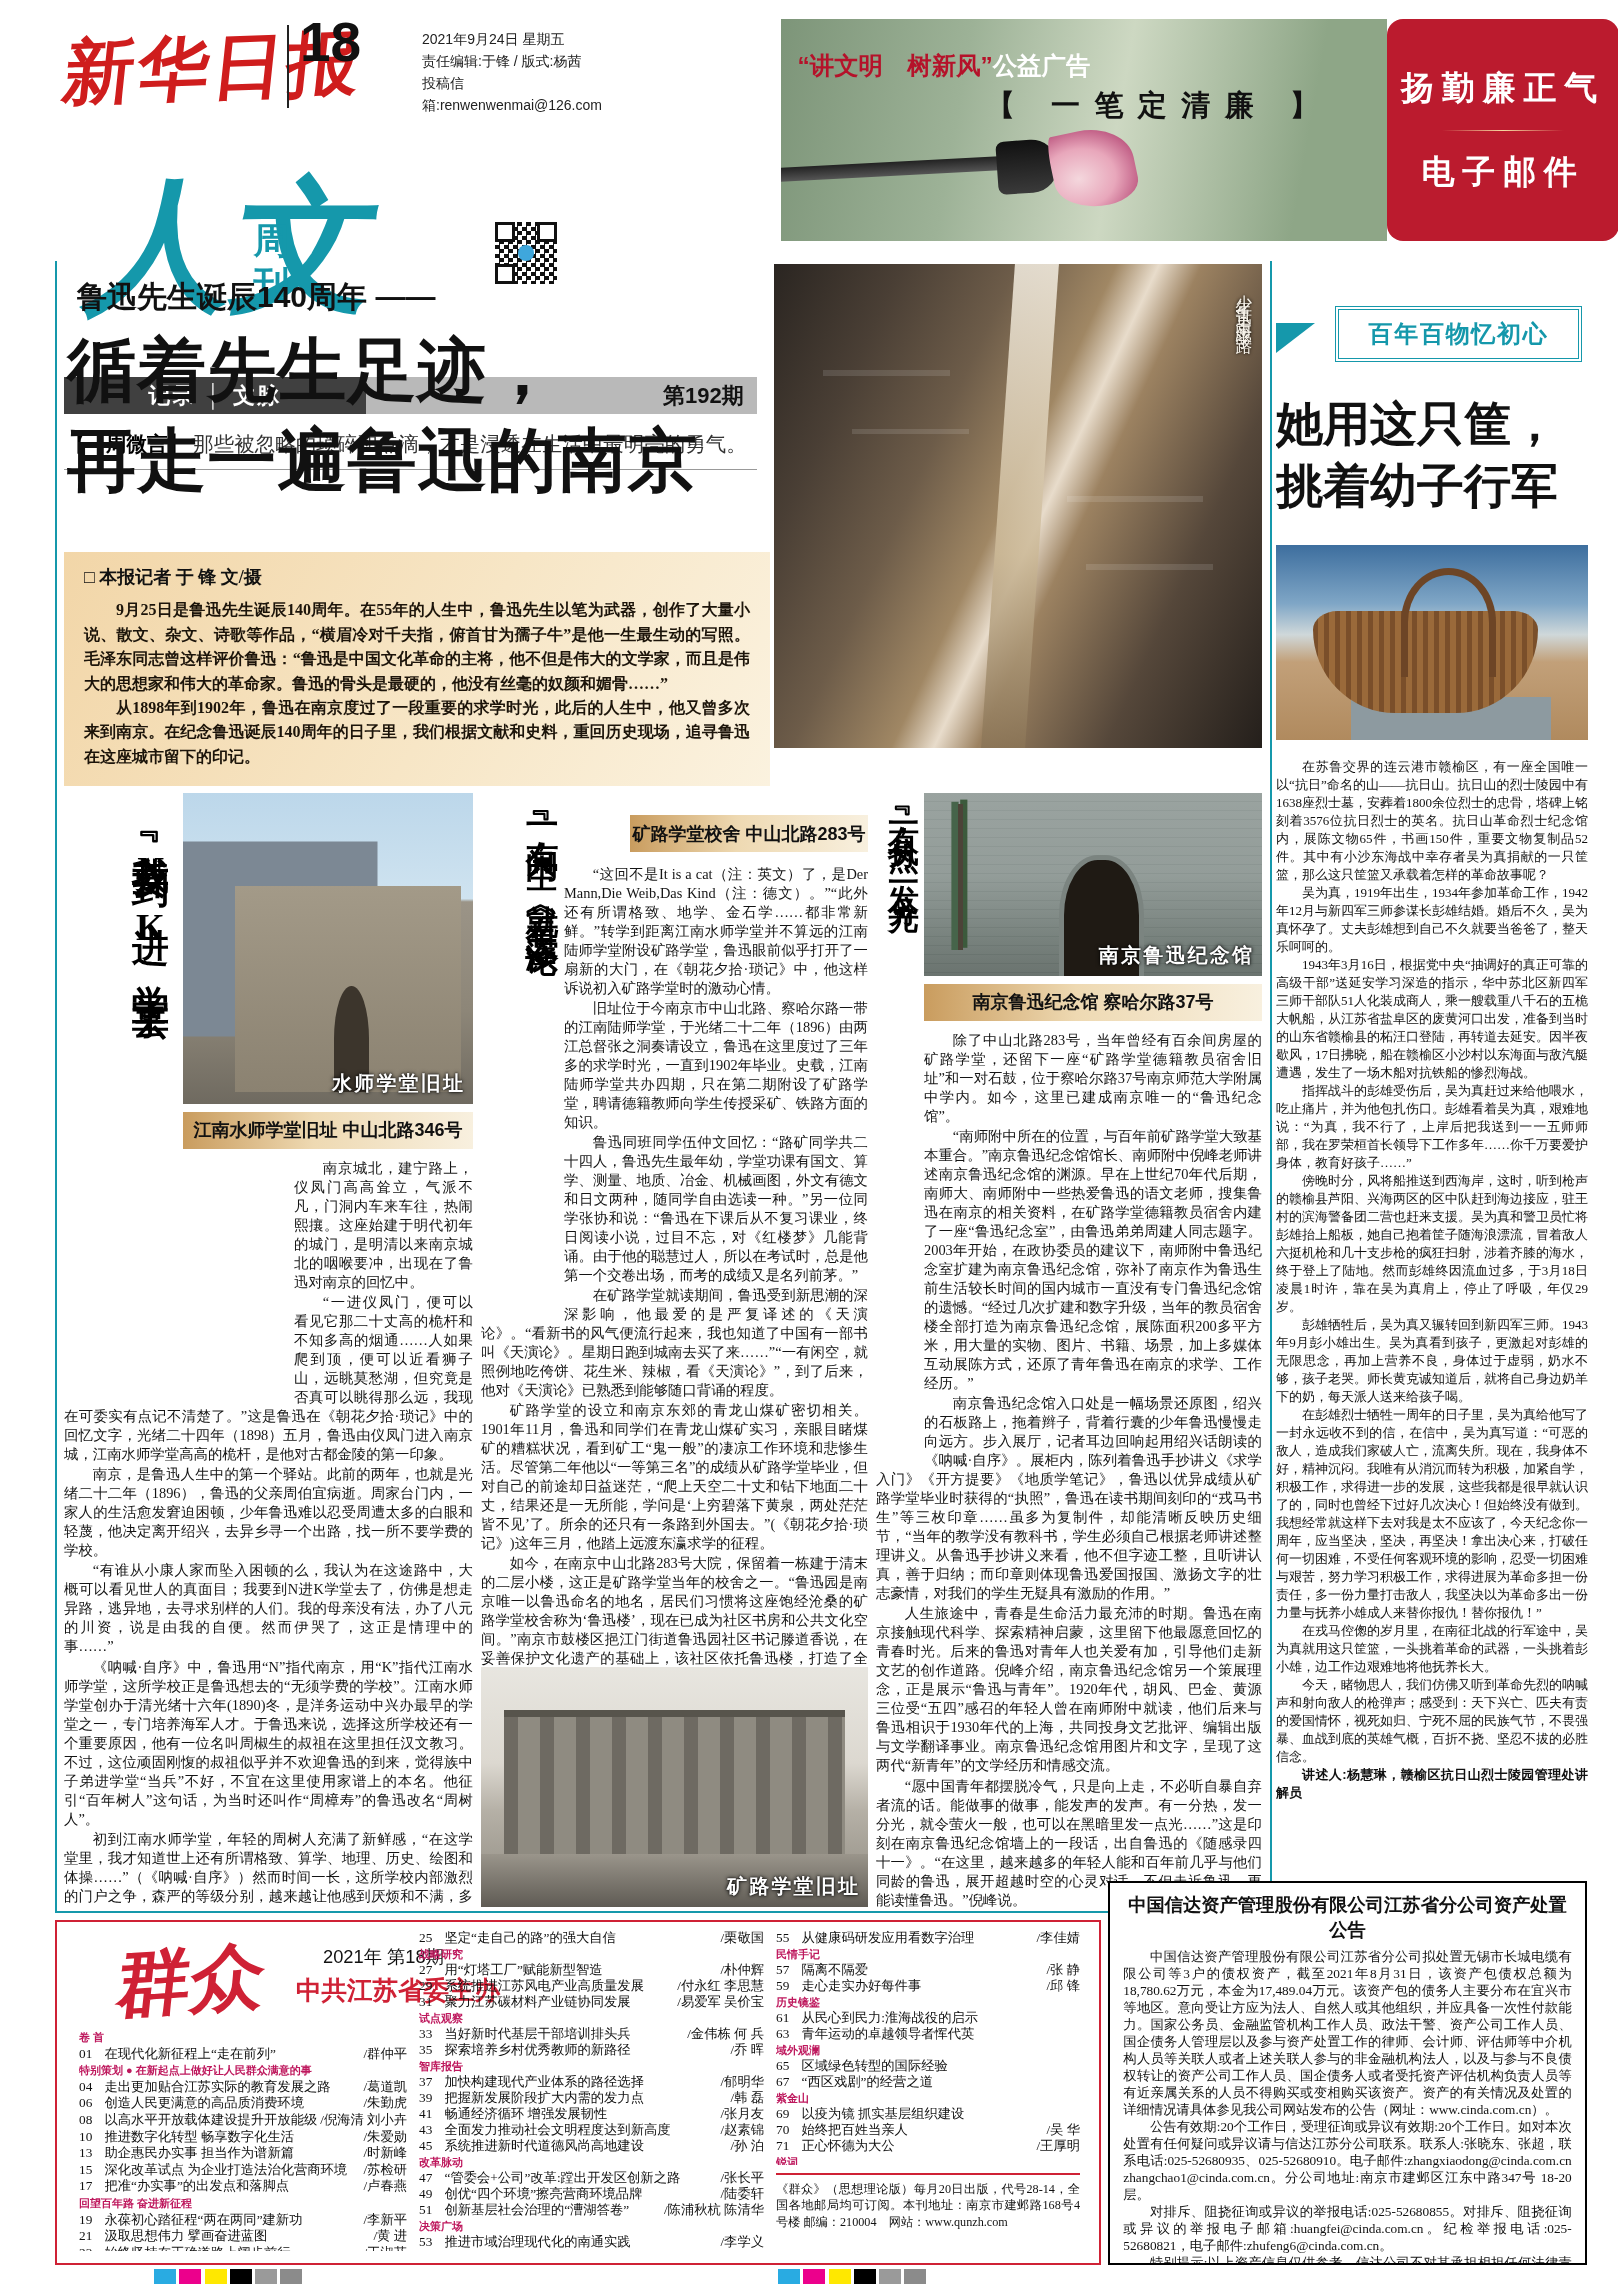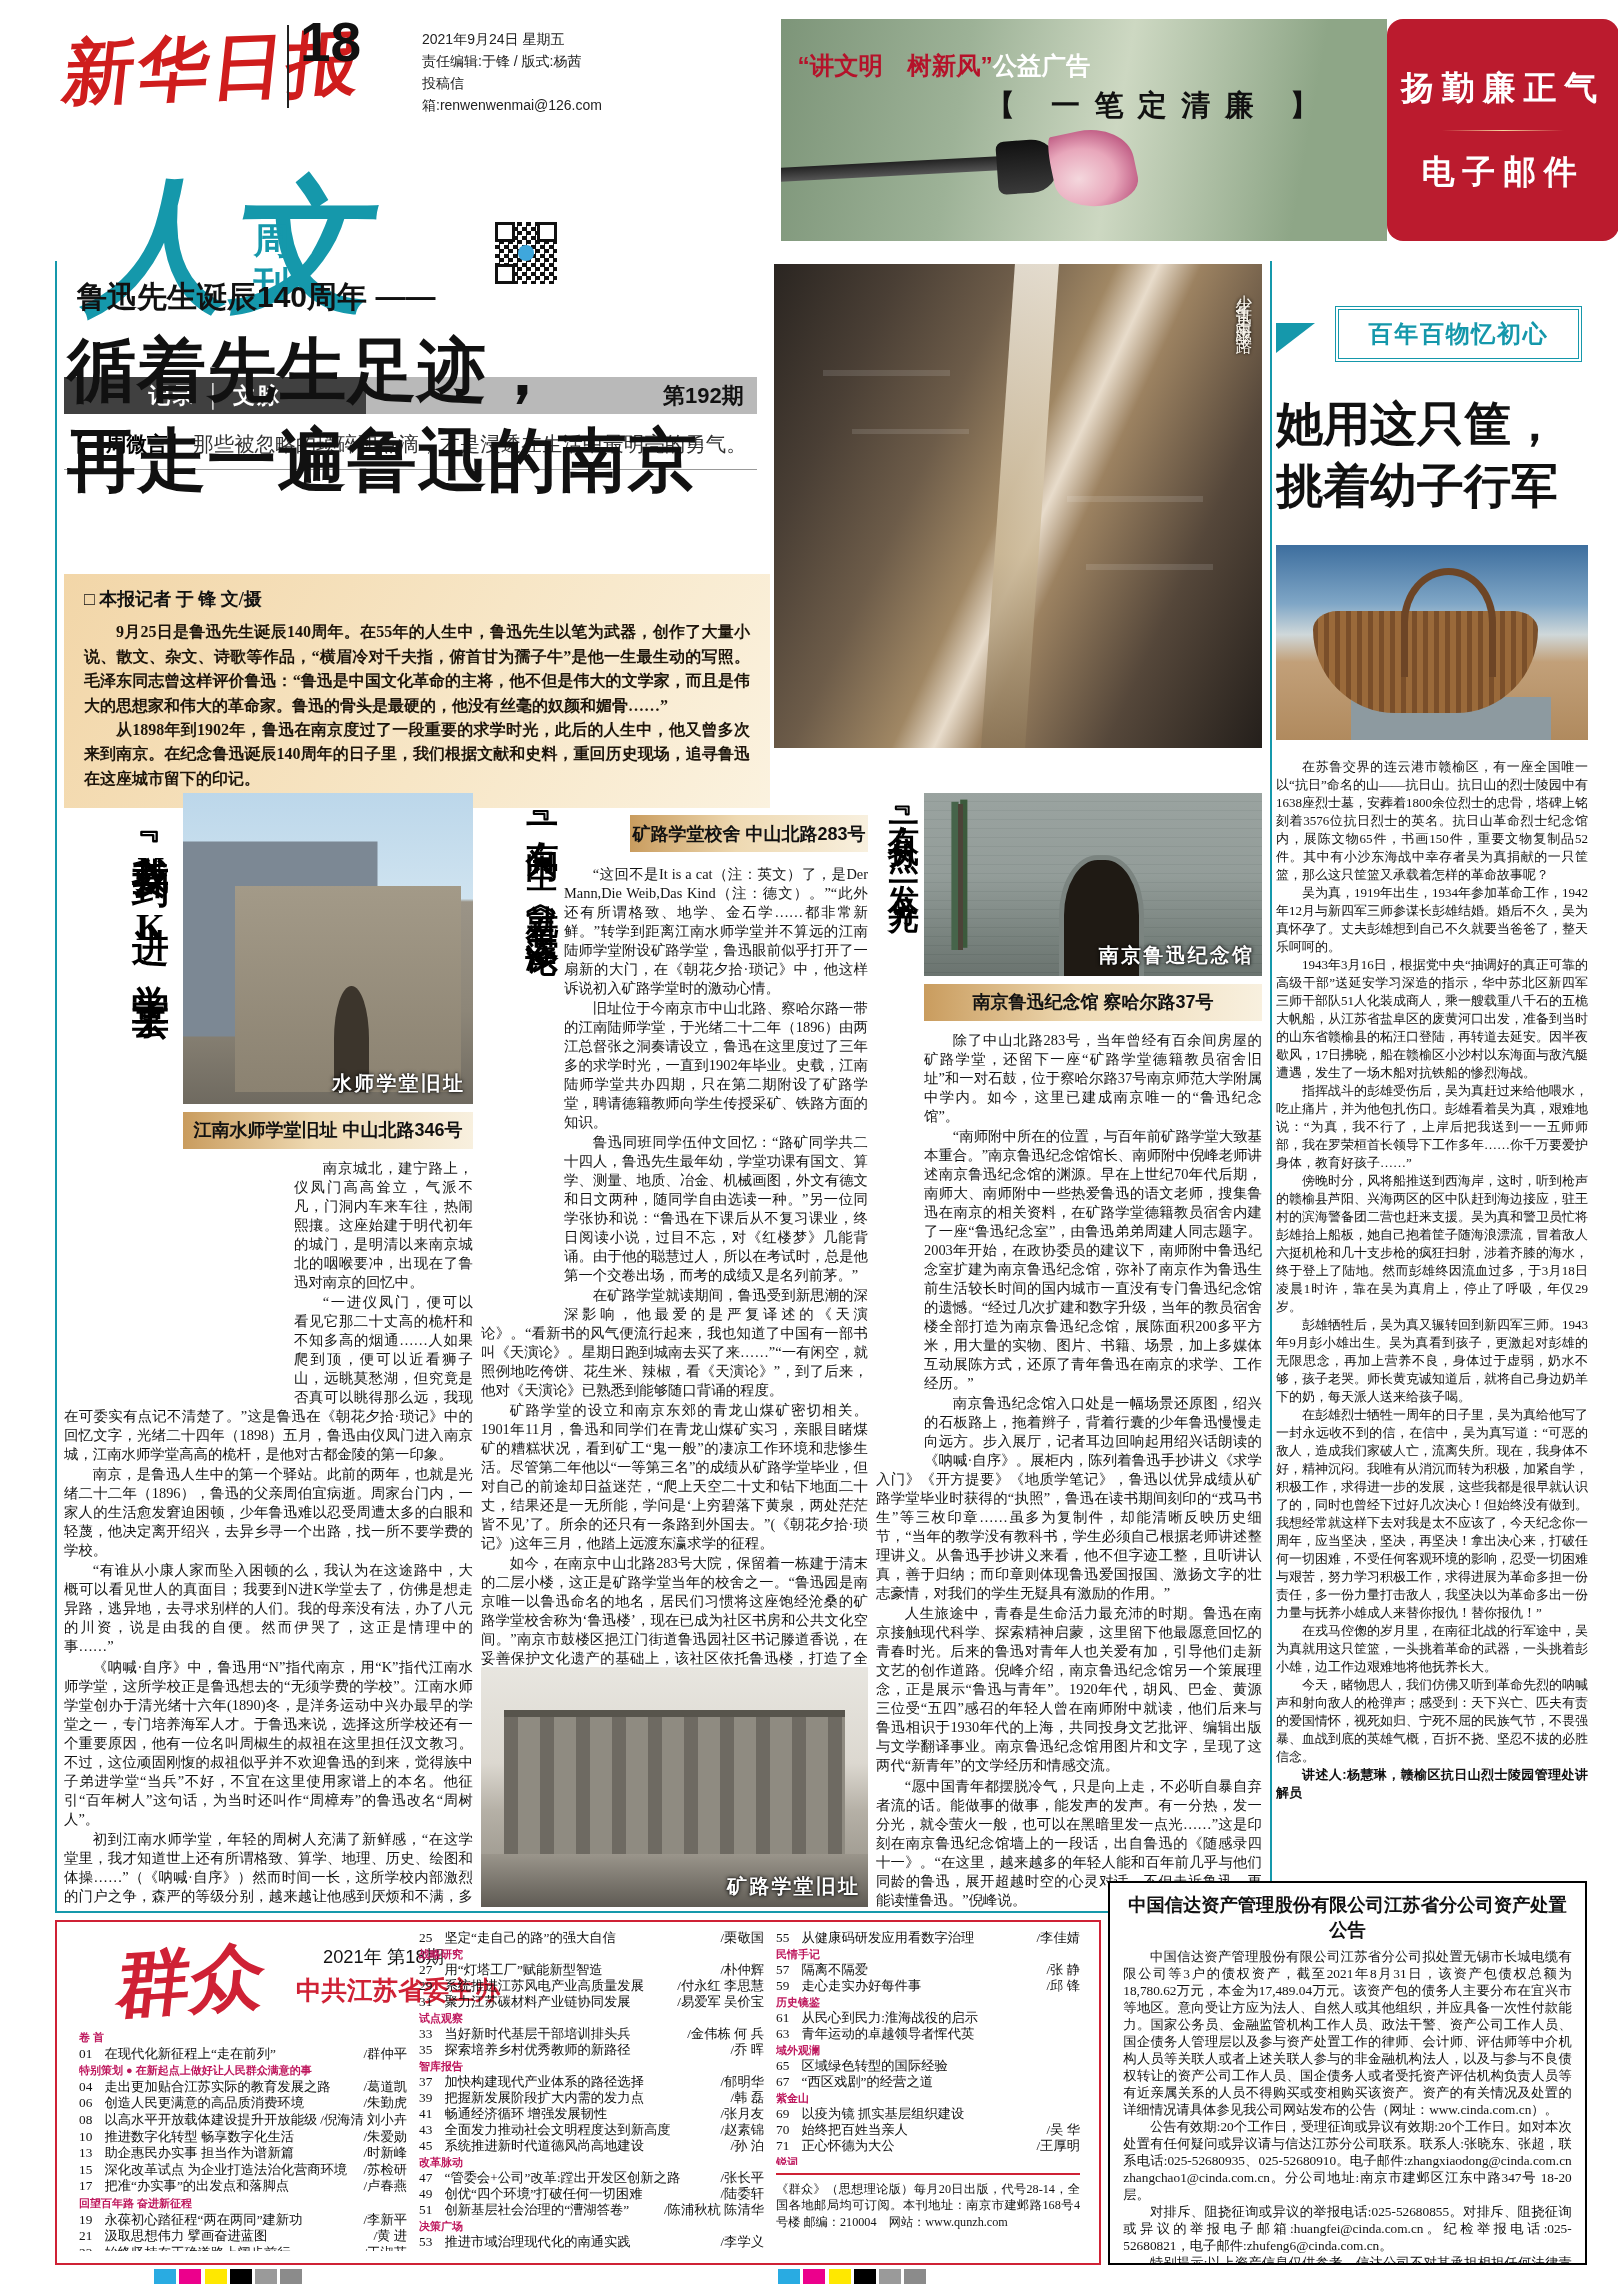--- a/index.html
+++ b/index.html
@@ -48,21 +48,21 @@
   .kicker{left:77px;top:277px;font-size:30px;font-weight:700;font-family:"Liberation Sans",sans-serif;}
   .title1{left:67px;top:325px;font-size:69px;font-weight:900;letter-spacing:1.1px;}
   .title2{left:67px;top:415px;font-size:69px;font-weight:900;letter-spacing:1.1px;}
 
   .main-photo{left:774px;top:264px;width:488px;height:484px;background:
      linear-gradient(115deg,#2a2521 0%,#4a3f35 18%,#6d5c49 34%,#a08764 48%,#e8dccb 54%,#9c8261 60%,#55473a 78%,#241f1b 100%);overflow:hidden;}
   .mp-streak{position:absolute;left:46%;top:0;width:9%;height:100%;background:linear-gradient(#f5efe3,#cbb896 60%,#8a7456);opacity:.85;transform:skewX(-4deg);}
   .mp-step{position:absolute;background:rgba(255,255,255,.12);height:5.5px;}
   .v-cap{position:absolute;right:7.8px;top:16.6px;writing-mode:vertical-rl;color:#f7f3ea;font-size:16.6px;letter-spacing:5.5px;text-shadow:0 0 3.3px #000;}
 
-  .intro-box{left:64px;top:574px;width:706px;height:234px;background:linear-gradient(120deg,#f2d6a8 0%,#f7e6c6 55%,#fbf2df 100%);padding:13.3px 20px;box-sizing:border-box;overflow:hidden;}
+  .intro-box{left:64px;top:552px;width:706px;height:234px;background:linear-gradient(120deg,#f2d6a8 0%,#f7e6c6 55%,#fbf2df 100%);padding:13.3px 20px;box-sizing:border-box;overflow:hidden;}
   .byline{font-size:18px;font-weight:700;margin-bottom:9px;}
   .intro-box p{margin:0;font-size:16px;line-height:24.4px;text-align:justify;text-indent:2em;font-weight:600;color:#1c140a;}
 
   
   .mcol{overflow:hidden;box-sizing:border-box;}
   .mcol p{margin:0 0 1.1px 0;font-size:14.4px;line-height:19px;text-align:justify;text-indent:2em;color:#141414;}
   .vhead{writing-mode:vertical-rl;text-orientation:upright;font-weight:900;letter-spacing:7.8px;color:#000;}
   .cap-bar{background:linear-gradient(90deg,#c99c5e,#eed9b2 45%,#f8f0df);font-weight:700;font-size:18px;text-align:center;padding:6.7px 0;font-family:"Liberation Sans",sans-serif;}
   .ph{position:relative;overflow:hidden;}
   .ph .ov{position:absolute;right:7.8px;bottom:6.7px;color:#fff;font-size:20px;font-weight:700;letter-spacing:2.2px;text-shadow:0 0 4.4px #000,0 0 1.7px #000;}
@@ -556,21 +556,21 @@
             <span class="toc-num">47</span>
             <span class="toc-title">“管委会+公司”改革:蹚出开发区创新之路</span>
             <span class="toc-author">/张长平</span>
           </div>
         </div>
 
         <div class="toc-row">
 
           <div class="toc-ent">
             <span class="toc-num">49</span>
-            <span class="toc-title">创优“四个环境”打破任何一切困难</span>
+            <span class="toc-title">创优“四个环境”擦亮营商环境品牌</span>
             <span class="toc-author">/陆委轩</span>
           </div>
         </div>
 
         <div class="toc-row">
 
           <div class="toc-ent">
             <span class="toc-num">51</span>
             <span class="toc-title">创新基层社会治理的“漕湖答卷”</span>
             <span class="toc-author">/陈浦秋杭 陈清华</span>

